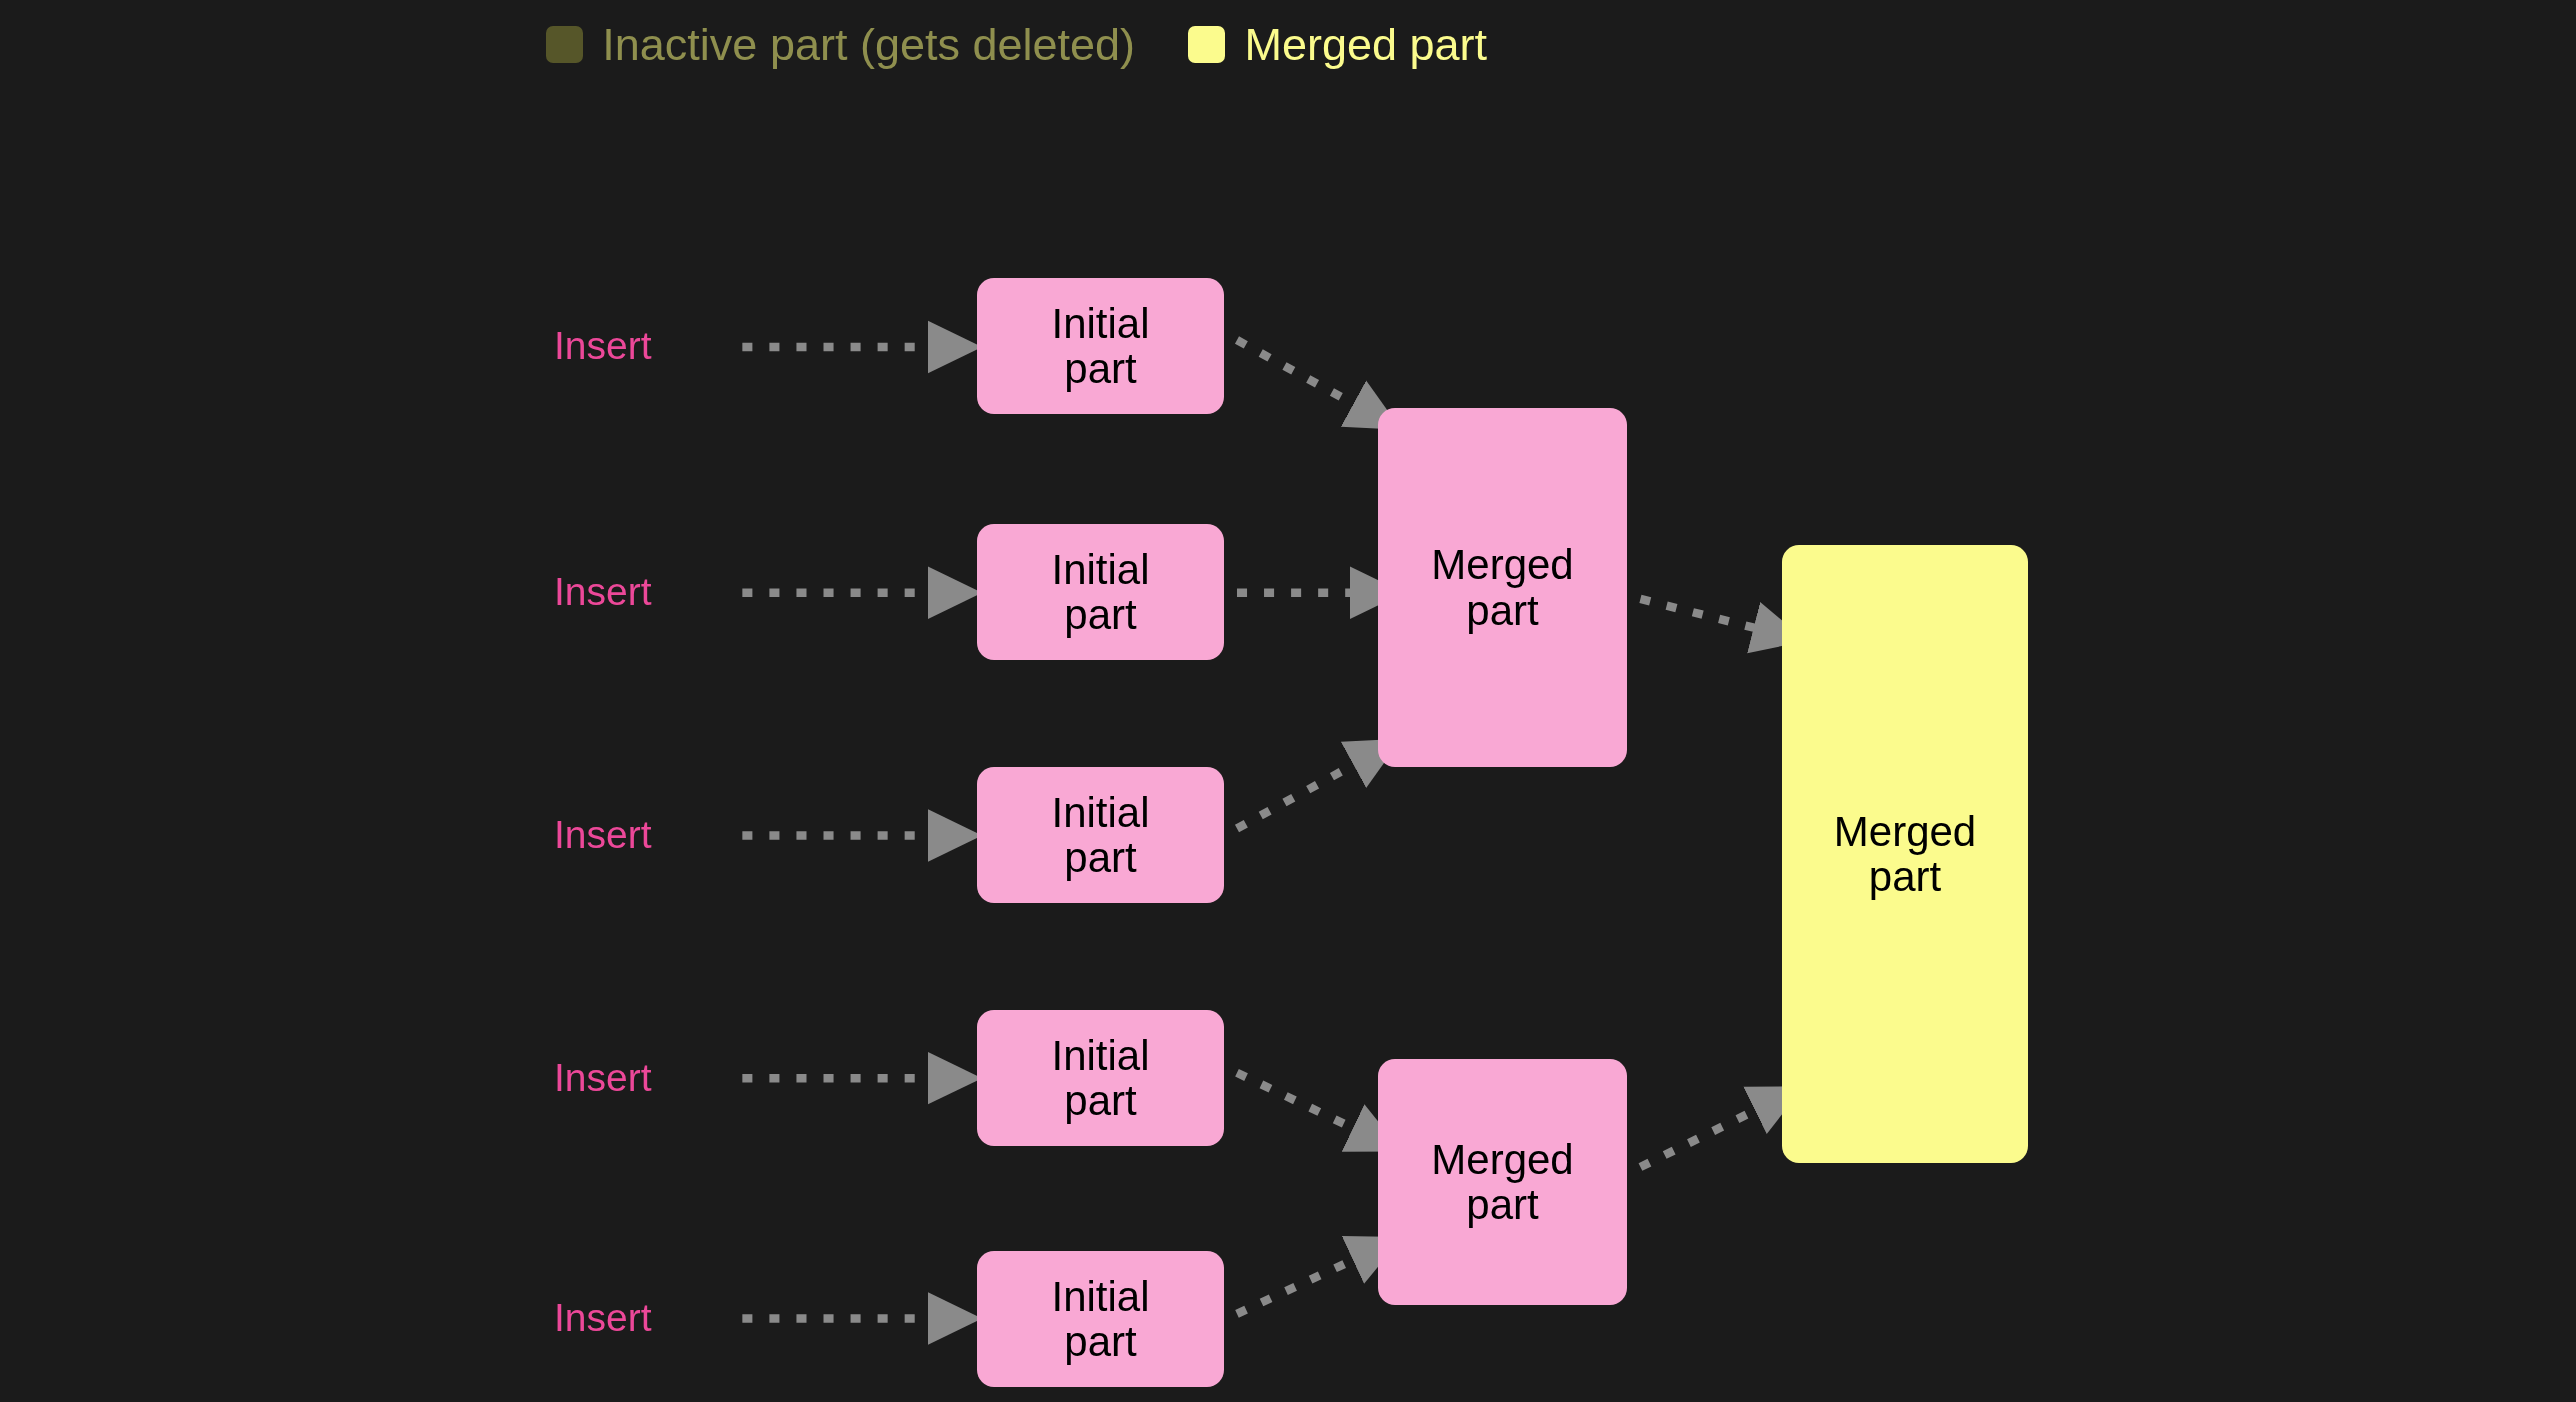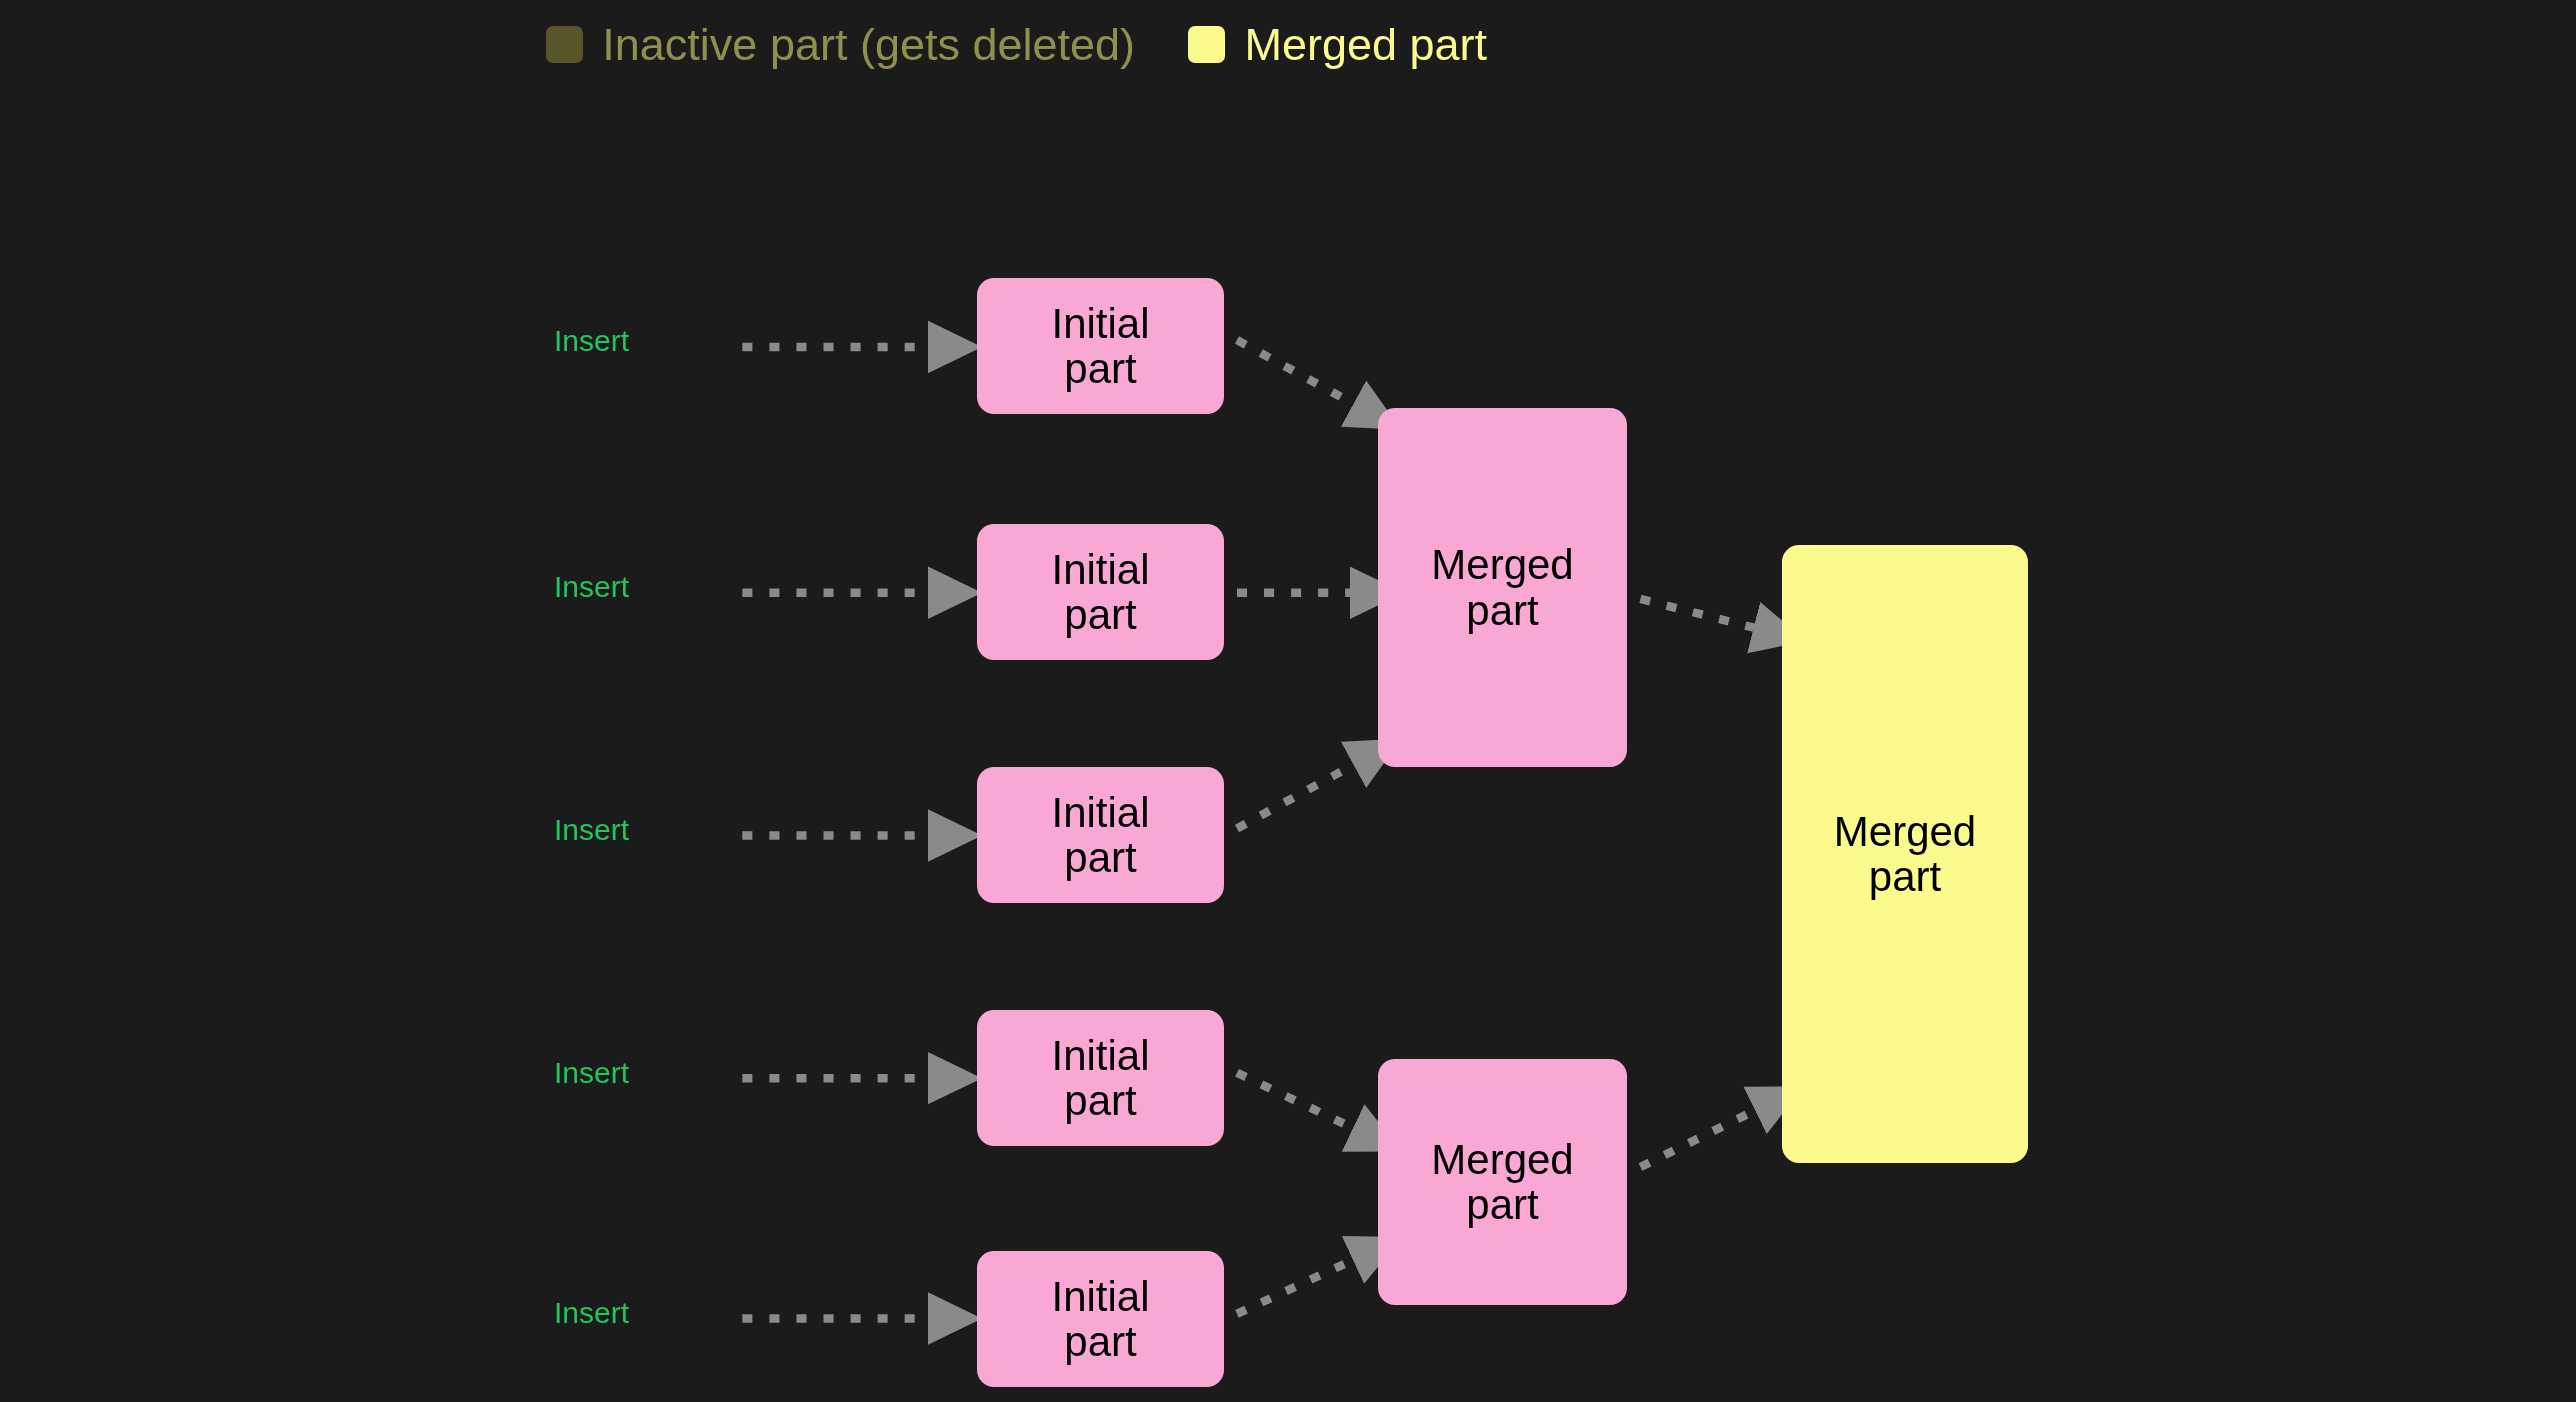--- a/index.html
+++ b/index.html
@@ -61,22 +61,22 @@
     line-height: 1.08;
     border-radius: 17px;
     white-space: pre-line;
   }
   .node.inactive { background: #f9a8d4; }
   .node.active   { background: #fbfb8d; }
 
   
   .insert-label {
     position: absolute;
-    color: #22c55e;
-    font-size: 30px;
+    color: #ec4899;
+    font-size: 39px;
     line-height: 1;
     white-space: nowrap;
   }
 
   
   #arrow-layer {
     position: absolute;
     left: 0;
     top: 0;
     width: 2576px;

